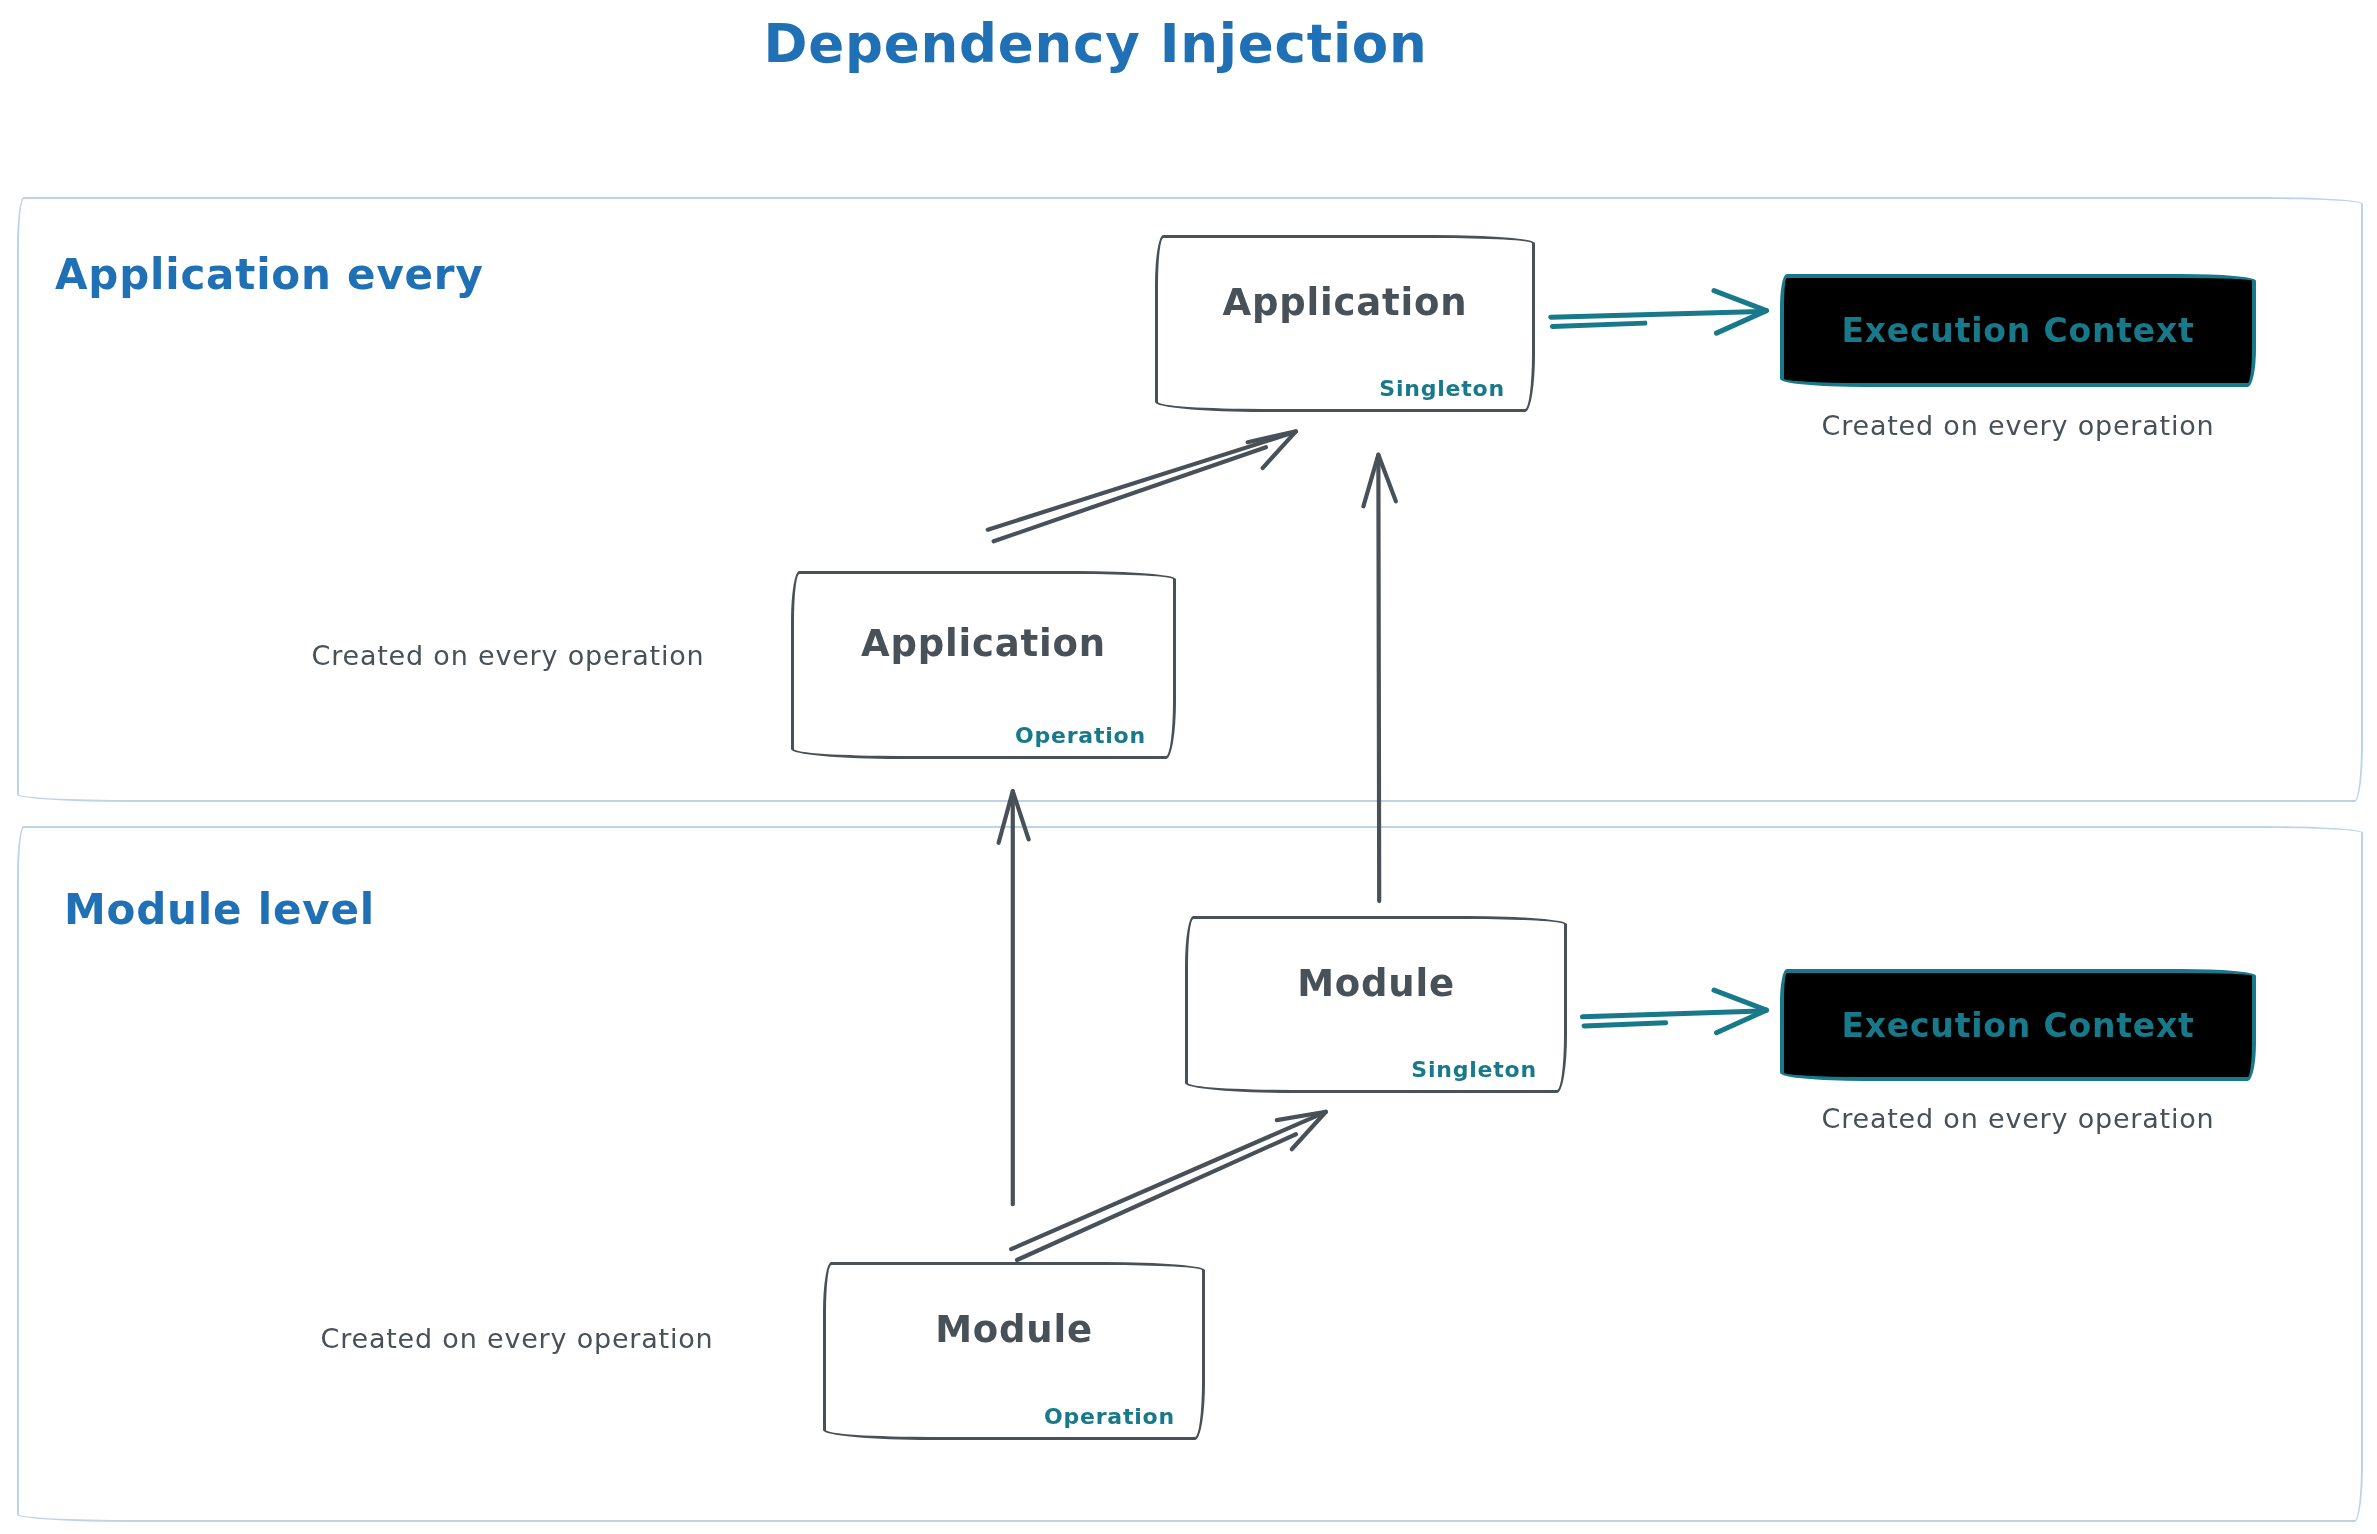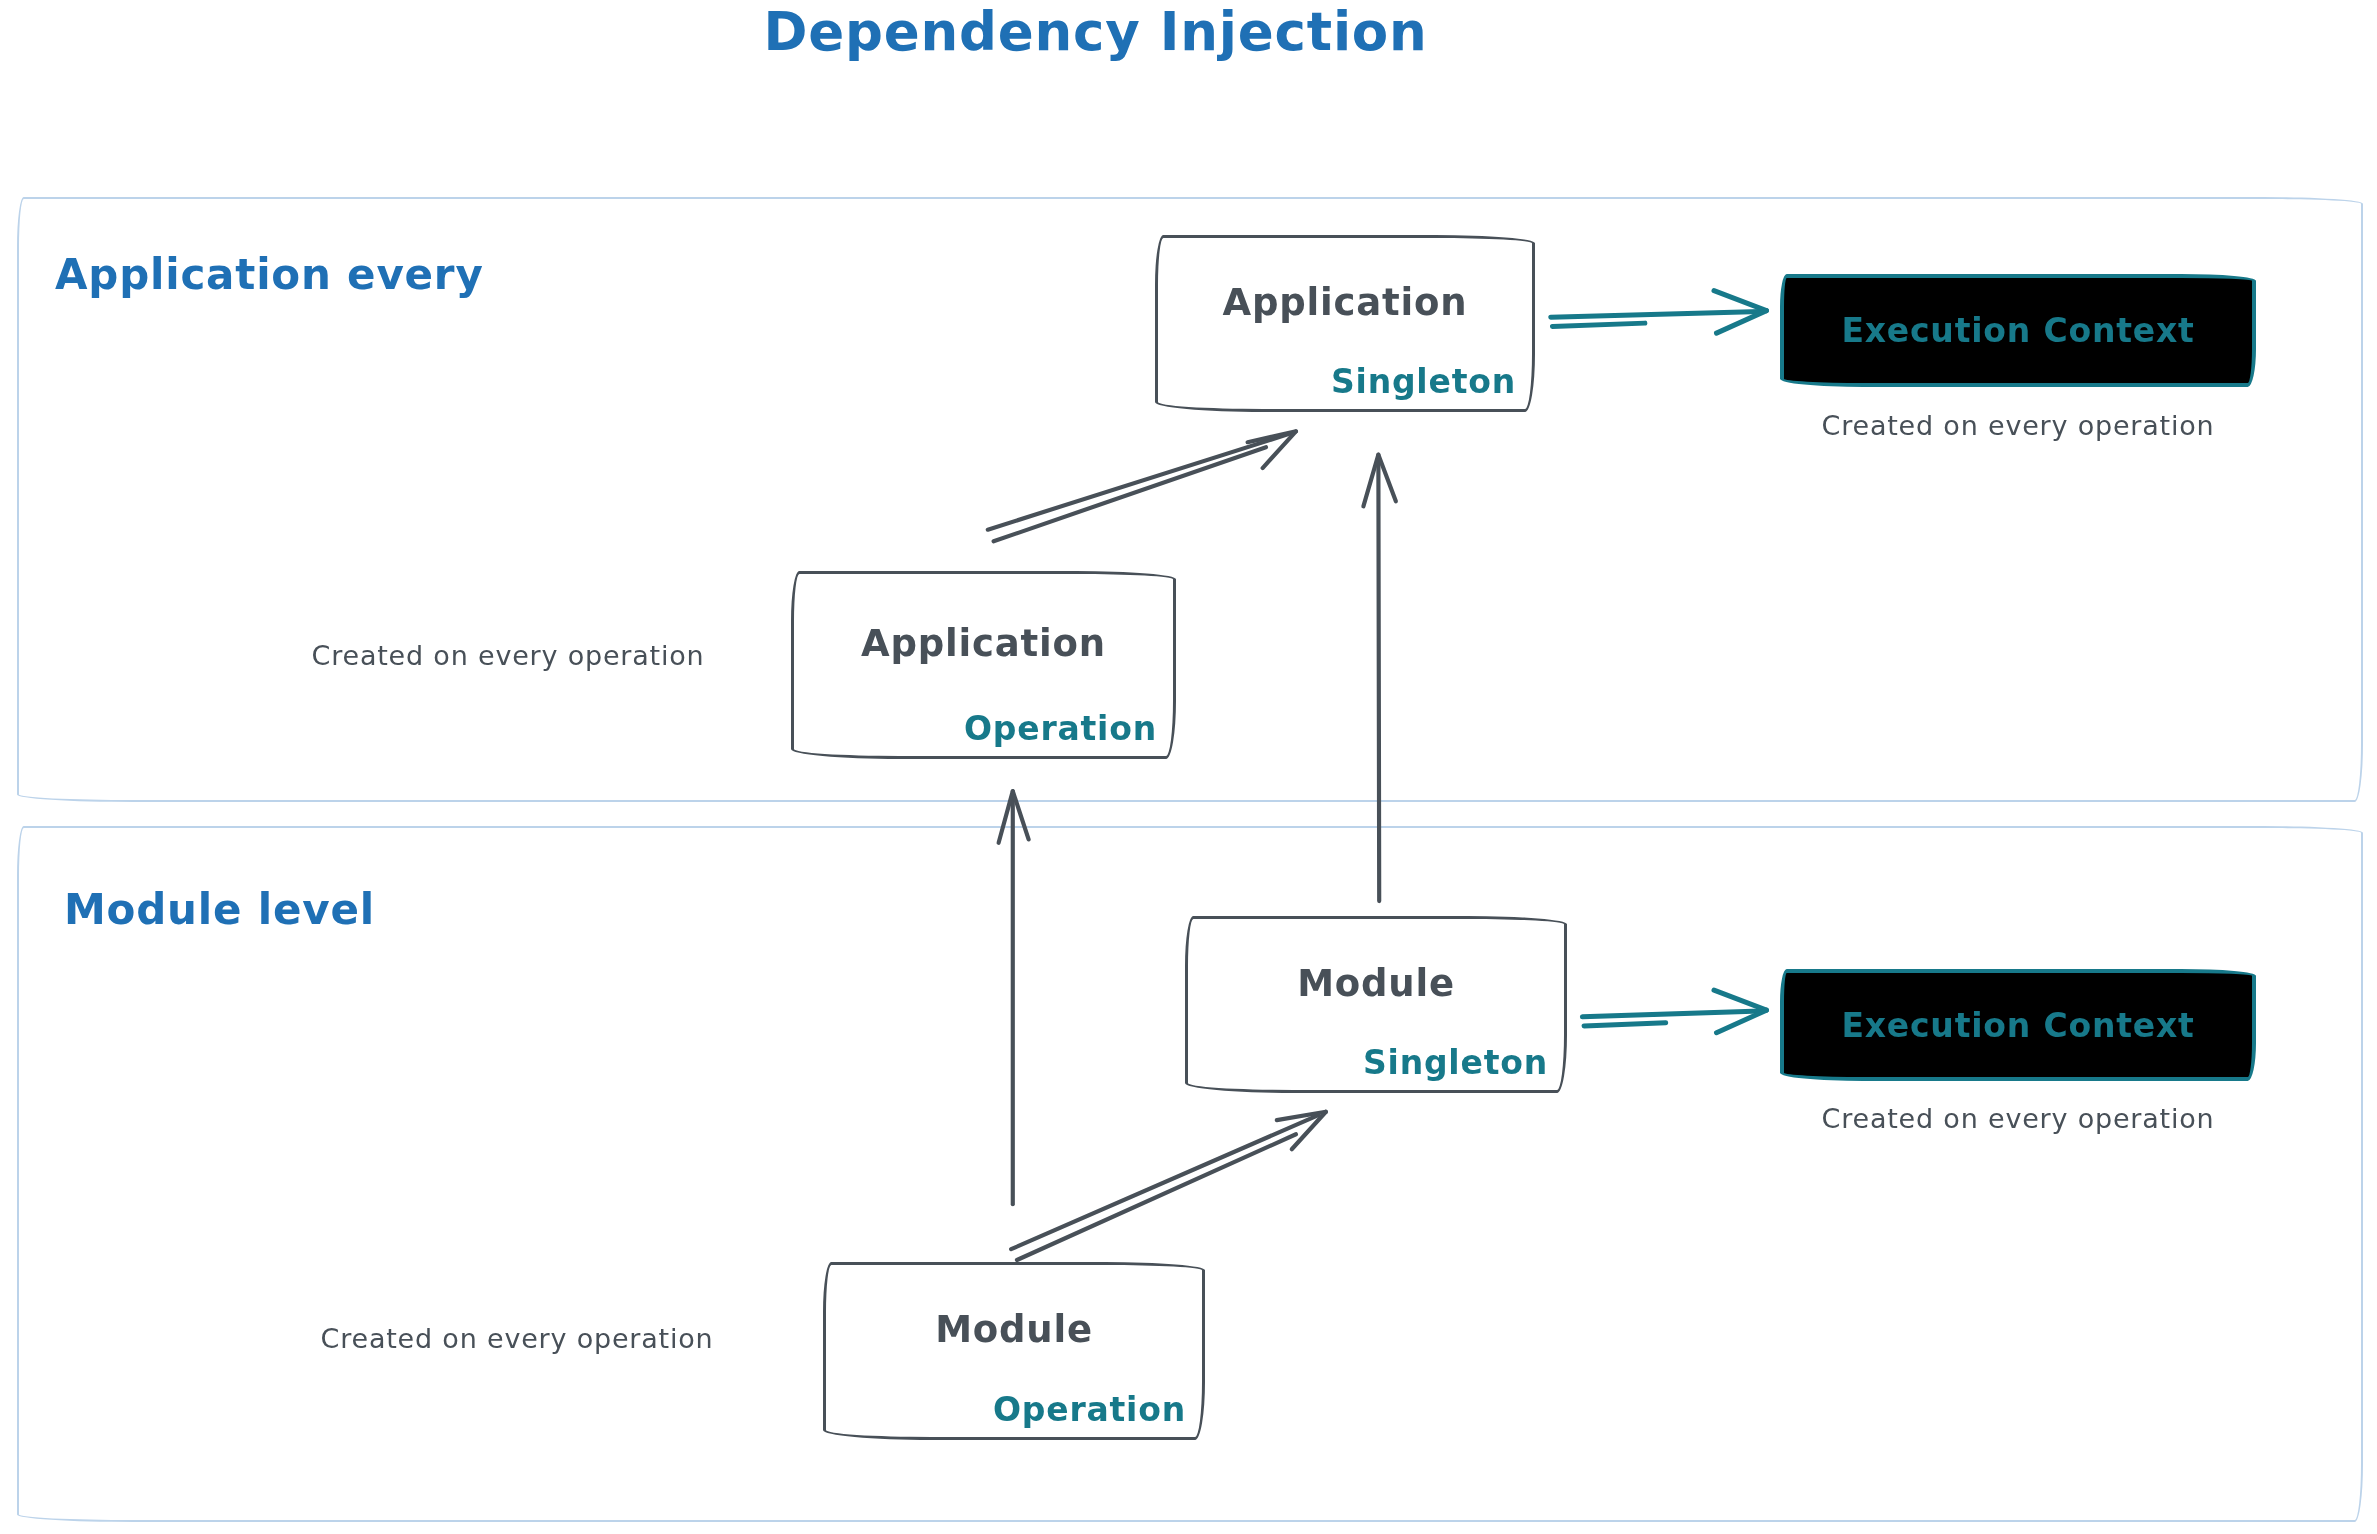--- a/index.html
+++ b/index.html
@@ -7,21 +7,21 @@
     --teal:#17798a;
     --dark:#485058;
     --frame:#bcd3ea;
   }
   *{box-sizing:border-box;}
   html,body{margin:0;padding:0;background:#ffffff;}
   body{font-family:"DejaVu Sans", sans-serif;}
   .canvas{position:relative;width:2377px;height:1534px;background:#ffffff;overflow:hidden;}
 
   .title{
-    position:absolute;left:583px;top:1px;width:1025px;
+    position:absolute;left:583px;top:13px;width:1025px;
     text-align:center;font-size:53px;font-weight:bold;color:var(--blue);
     letter-spacing:0.8px;
   }
   .subtitle{
     position:absolute;left:583px;top:110px;width:1025px;
     text-align:center;font-size:27.5px;color:var(--dark);letter-spacing:0.8px;
   }
 
   .frame{
     position:absolute;border:2.1px solid var(--frame);
@@ -36,22 +36,22 @@
   .node{
     position:absolute;border:3.7px solid var(--dark);background:#fff;
     border-radius:8.3px 100px 10px 108px / 50px 8.3px 58px 10px;
   }
   .node .name{
     position:absolute;left:0;right:0;top:0;bottom:43px;
     display:flex;align-items:center;justify-content:center;
     font-size:37px;color:var(--dark);font-weight:bold;letter-spacing:0.8px;
   }
   .node .variant{
-    position:absolute;right:16px;bottom:8.3px;
-    font-size:33px;color:var(--teal);font-weight:bold;letter-spacing:0.8px;
+    position:absolute;right:27px;bottom:8.3px;
+    font-size:22px;color:var(--teal);font-weight:bold;letter-spacing:0.8px;
   }
 
   .exec{
     position:absolute;border:4.2px solid var(--teal);background:#000000;
     border-radius:6.7px 75px 8.3px 83px / 33px 6.7px 38px 8.3px;
     display:flex;align-items:center;justify-content:center;margin-top:9px;
   }
   .exec .exec-label{
     font-size:33px;color:var(--teal);font-weight:bold;letter-spacing:0.8px;
   }

